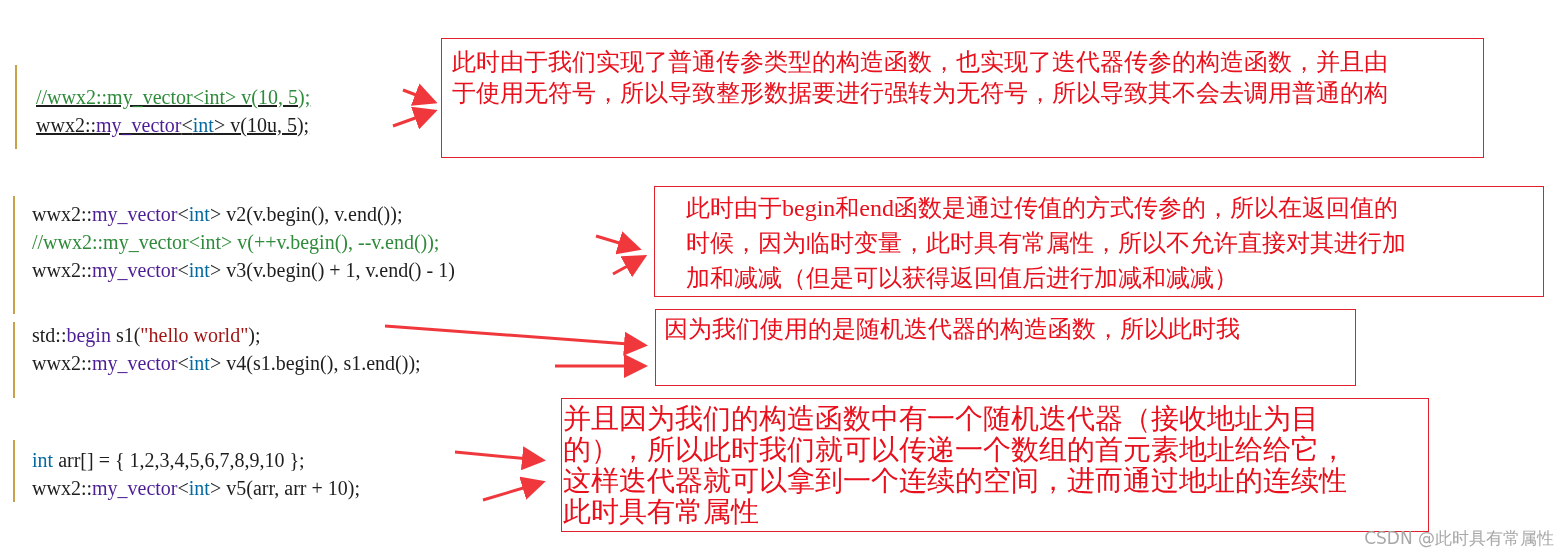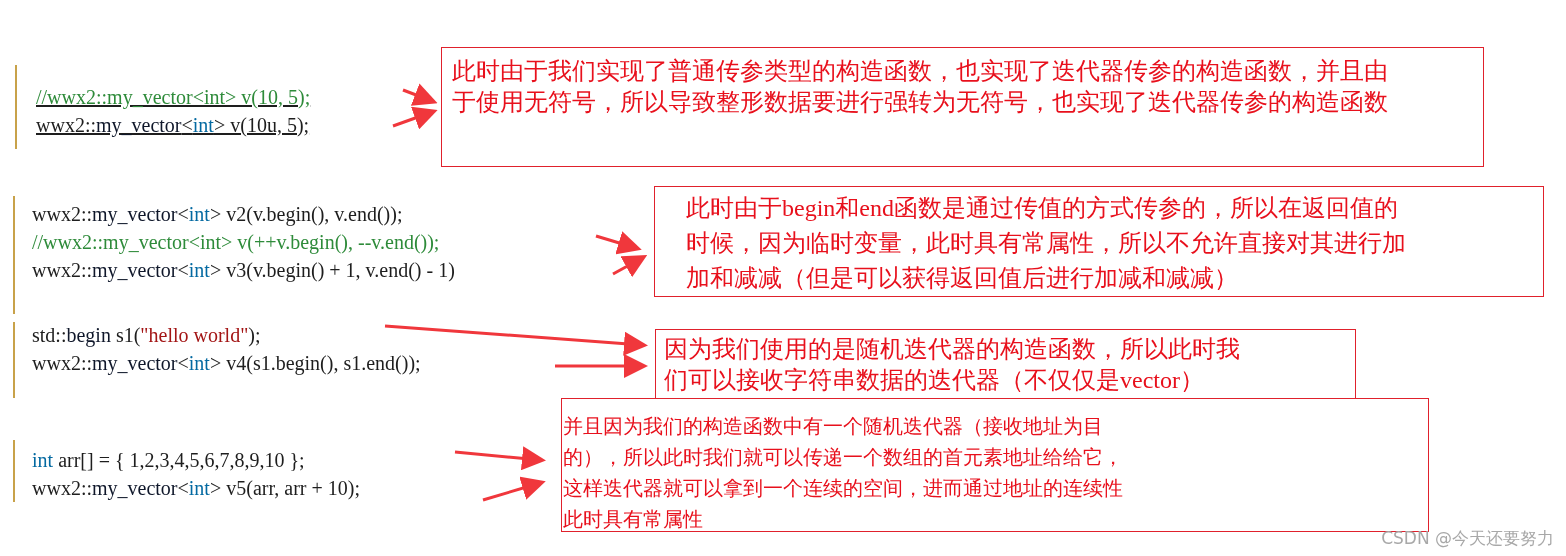--- a/index.html
+++ b/index.html
@@ -1,55 +1,54 @@
 <!DOCTYPE html>
 <html><head>
 <meta charset="utf-8">
 <style>
   html, body { margin: 0; padding: 0; background: #ffffff; }
   body { width: 1566px; height: 556px; position: relative; overflow: hidden; }
   .gutter { position: absolute; width: 2px; background: #c8a24a; }
   .code { position: absolute; font-family: "Liberation Serif", "DejaVu Serif", serif; font-size: 20px; line-height: 28px; color: #1e1e1e; white-space: pre; }
   .code .line { display: block; height: 28px; }
   .c-comment { color: #2e8b3a; }
-  .c-type { color: #0f172a; }
+  .c-type { color: #4c1d95; }
   .c-kw { color: #0369a1; }
   .c-str { color: #a31515; }
   .note { position: absolute; border: 1.5px solid #e0212c; color: #e8101c; font-family: "Liberation Serif", "DejaVu Serif", serif; font-size: 24px; line-height: 31px; box-sizing: border-box; background: #ffffff; }
   .note .nline { display: block; white-space: nowrap; }
   svg.arrows { position: absolute; left: 0; top: 0; width: 1566px; height: 556px; pointer-events: none; }
   .watermark { position: absolute; right: 12px; bottom: 6px; font-family: "DejaVu Sans", "Liberation Sans", sans-serif; font-size: 17px; color: #a8a8a8; }
 </style>
 </head>
 <body>
 
 <div class="gutter" style="left:15px; top:65px; height:84px;"></div>
 <div class="gutter" style="left:13px; top:196px; height:118px;"></div>
 <div class="gutter" style="left:13px; top:322px; height:76px;"></div>
 <div class="gutter" style="left:13px; top:440px; height:62px;"></div>
 
 <div class="code" style="left:36px; top:83px;text-decoration:underline;"><span class="line"><span class="c-comment">//wwx2::my_vector&lt;int&gt; v(10, 5);</span></span><span class="line"><span>wwx2::</span><span class="c-type">my_vector</span><span>&lt;</span><span class="c-kw">int</span><span>&gt; v(10u, 5);</span></span></div>
 <div class="code" style="left:32px; top:200px;"><span class="line"><span>wwx2::</span><span class="c-type">my_vector</span><span>&lt;</span><span class="c-kw">int</span><span>&gt; v2(v.begin(), v.end());</span></span><span class="line"><span class="c-comment">//wwx2::my_vector&lt;int&gt; v(++v.begin(), --v.end());</span></span><span class="line"><span>wwx2::</span><span class="c-type">my_vector</span><span>&lt;</span><span class="c-kw">int</span><span>&gt; v3(v.begin() + 1, v.end() - 1)</span></span></div>
 <div class="code" style="left:32px; top:321px;"><span class="line"><span>std::</span><span class="c-type">begin</span><span> s1(</span><span class="c-str">"hello world"</span><span>);</span></span><span class="line"><span>wwx2::</span><span class="c-type">my_vector</span><span>&lt;</span><span class="c-kw">int</span><span>&gt; v4(s1.begin(), s1.end());</span></span></div>
 <div class="code" style="left:32px; top:446px;"><span class="line"><span class="c-kw">int</span><span> arr[] = { 1,2,3,4,5,6,7,8,9,10 };</span></span><span class="line"><span>wwx2::</span><span class="c-type">my_vector</span><span>&lt;</span><span class="c-kw">int</span><span>&gt; v5(arr, arr + 10);</span></span></div>
 
-<div class="note" style="left:441px; top:47px; width:1043px; height:120px; padding:8px 0 0 10px;">
+<div class="note" style="left:441px; top:38px; width:1043px; height:120px; padding:8px 0 0 10px;">
     <span class="nline">此时由于我们实现了普通传参类型的构造函数，也实现了迭代器传参的构造函数，并且由</span>
-    <span class="nline">于使用无符号，所以导致整形数据要进行强转为无符号，也实现了迭代器传参的构造函数</span>
+    <span class="nline">于使用无符号，所以导致整形数据要进行强转为无符号，所以导致其不会去调用普通的构</span>
   </div>
 <div class="note" style="left:654px; top:186px; width:890px; height:111px; padding:4px 8px 0 31px; font-size:24px; line-height:35px;">
     <span class="nline">此时由于begin和end函数是通过传值的方式传参的，所以在返回值的</span>
     <span class="nline">时候，因为临时变量，此时具有常属性，所以不允许直接对其进行加</span>
     <span class="nline">加和减减（但是可以获得返回值后进行加减和减减）</span>
   </div>
-<div class="note" style="left:655px; top:329px; width:701px; height:77px; padding:4px 16px 0 8px;">
+<div class="note" style="left:655px; top:309px; width:701px; height:77px; padding:4px 16px 0 8px;">
     <span class="nline">因为我们使用的是随机迭代器的构造函数，所以此时我</span>
-    <span class="nline">们可以接收字符串数据的迭代器（不仅仅是vector）</span>
   </div>
-<div class="note" style="left:561px; top:398px; width:868px; height:134px; padding:12px 0 0 1px; font-size:20px; line-height:31px;">
+<div class="note" style="left:561px; top:398px; width:868px; height:134px; padding:4px 0 0 1px; font-size:28px; line-height:31px;">
     <span class="nline">并且因为我们的构造函数中有一个随机迭代器（接收地址为目</span>
     <span class="nline">的），所以此时我们就可以传递一个数组的首元素地址给给它，</span>
     <span class="nline">这样迭代器就可以拿到一个连续的空间，进而通过地址的连续性</span>
     <span class="nline">此时具有常属性</span>
   </div>
 
 <svg class="arrows" viewBox="0 0 1566 556">
   <defs>
     <marker id="ah" markerWidth="8" markerHeight="8" refX="6" refY="4" orient="auto" markerUnits="strokeWidth">
       <path d="M0,0 L8,4 L0,8 Z" fill="#f0373c"></path>
@@ -60,13 +59,13 @@
     <line x1="393" y1="126" x2="432" y2="112"></line>
     <line x1="596" y1="236" x2="636" y2="248"></line>
     <line x1="613" y1="274" x2="642" y2="258"></line>
     <line x1="385" y1="326" x2="642" y2="345"></line>
     <line x1="555" y1="366" x2="642" y2="366"></line>
     <line x1="455" y1="452" x2="540" y2="460"></line>
     <line x1="483" y1="500" x2="540" y2="483"></line>
   </g>
 </svg>
 
-<div class="watermark">CSDN @今天还要努力</div>
+<div class="watermark">CSDN @此时具有常属性</div>
 
 </body></html>

